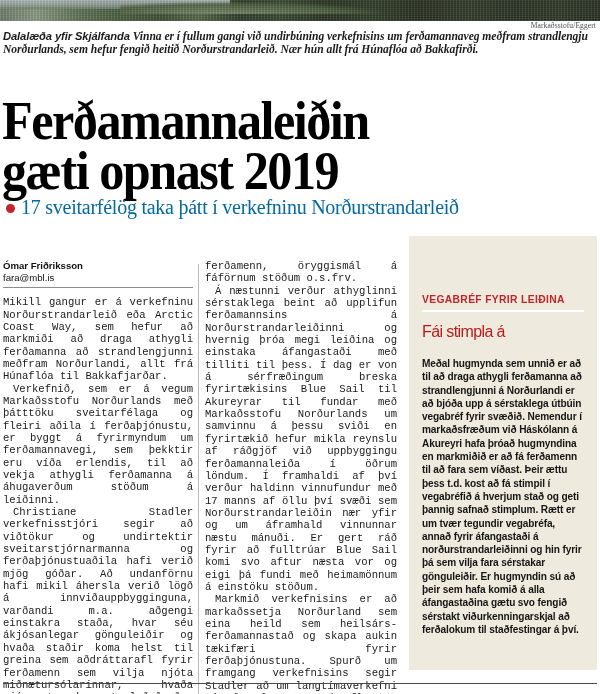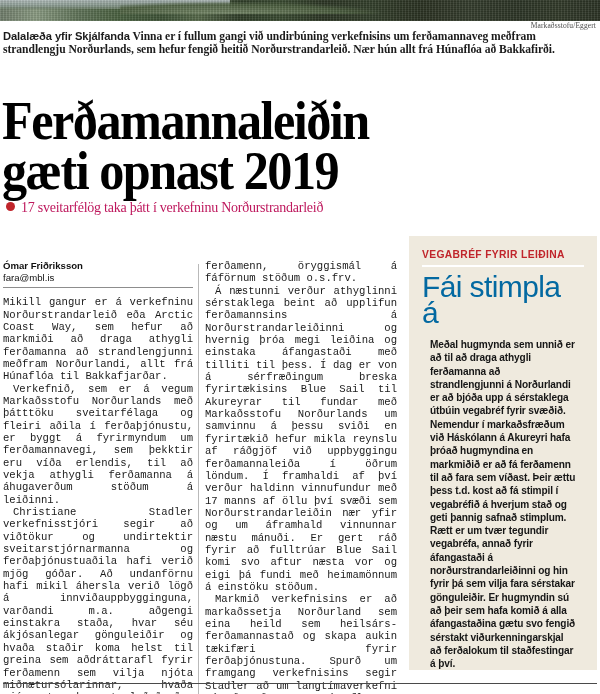--- a/index.html
+++ b/index.html
@@ -49,20 +49,21 @@
     white-space:nowrap;
   }
 
   
   .caption{
     position:absolute;left:3px;top:30px;width:594px;
     font-family:"Liberation Serif", serif;
     font-size:11.6px;line-height:13.4px;
     font-weight:700;color:#1b1b1b;
     letter-spacing:-0.05px;
+    font-style:italic;
   }
   .caption .lead{
     font-family:"Liberation Sans", sans-serif;
     font-weight:700;font-size:11.2px;letter-spacing:-0.1px;
   }
 
   
   .headline{
     position:absolute;left:2px;top:60px;width:596px;
     font-family:"Liberation Serif", serif;
@@ -73,23 +74,23 @@
     transform:scaleX(0.93);
     transform-origin:left top;
     color:#000;
   }
   .headline .l2{display:block;}
 
   
   .subhead{
     position:absolute;left:6px;top:198px;width:590px;
     font-family:"Liberation Serif", serif;
-    font-size:14px;line-height:19px;
+    font-size:20px;line-height:19px;
     letter-spacing:-0.25px;
-    color:#be185d;
+    color:#0369a1;
     white-space:nowrap;
   }
   .bullet{
     display:inline-block;width:9px;height:9px;border-radius:50%;
     background:#c0252b;margin-right:6px;vertical-align:1px;
   }
 
   
   .cols{position:absolute;left:0;top:232px;width:500px;height:448px;margin-top:28px;}
 
@@ -133,37 +134,38 @@
     position:absolute;left:409px;top:236px;width:188px;height:434px;
     background:#efeade;
     box-sizing:border-box;
     padding:13px 13px 10px 13px;
   }
   .sb-kicker{
     font-family:"Liberation Sans", sans-serif;
     font-weight:700;font-size:10.3px;letter-spacing:.35px;
     color:#c0252b;
     line-height:12px;
+    margin-top:45px;
   }
   .sb-kicker-rule{
     border-top:2px solid #ffffff;
     margin:4px 0 7px 0;
   }
   .sb-title{
     font-family:"Liberation Sans", sans-serif;
     font-weight:400;
-    font-size:30px;
+    font-size:16px;
     line-height:26px;
     letter-spacing:-0.6px;
-    color:#0369a1;
+    color:#b91c1c;
     margin-bottom:12px;
   }
   .sb-title span{display:block;}
   .sb-body p{
-    margin:8px;
+    margin:0;
     font-family:"Liberation Sans", sans-serif;
     font-weight:700;
     font-size:10.1px;
     line-height:13.3px;
     color:#161616;
     letter-spacing:-0.12px;
   }
 
   
   .bottom-rule{

